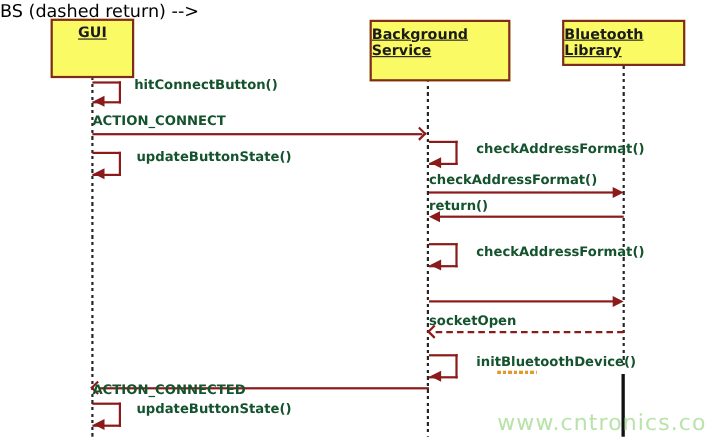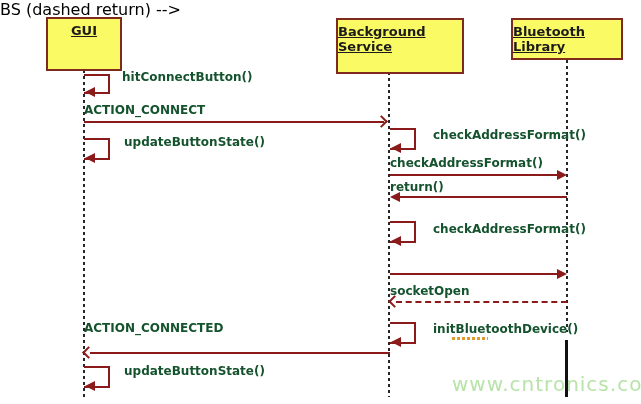--- a/index.html
+++ b/index.html
@@ -147,21 +147,21 @@
 
   
   <div class="loop" style="left:390px;top:322px;height:22px;"></div>
   <div class="ah-fill-left" style="left:391px;top:337px;"></div>
   <div class="mlabel" style="left:433px;top:322px;">initBluetoothDevice()</div>
   <div class="squiggle" style="left:452px;top:337px;width:36px;"></div>
 
   
   <div class="mline" style="left:90px;top:352px;width:300px;"></div>
   <div class="ah-open-left" style="left:84px;top:348px;"></div>
-  <div class="mlabel center" style="left:84px;top:321px;width:306px;">ACTION_CONNECTED</div>
+  <div class="mlabel center" style="left:84px;top:347px;width:306px;">ACTION_CONNECTED</div>
 
   
   <div class="loop" style="left:84px;top:366px;height:22px;"></div>
   <div class="ah-fill-left" style="left:85px;top:381px;"></div>
   <div class="mlabel" style="left:124px;top:364px;">updateButtonState()</div>
 
   
   <div class="watermark" style="left:452px;top:372px;">www.cntronics.com</div>
 
 </div>

